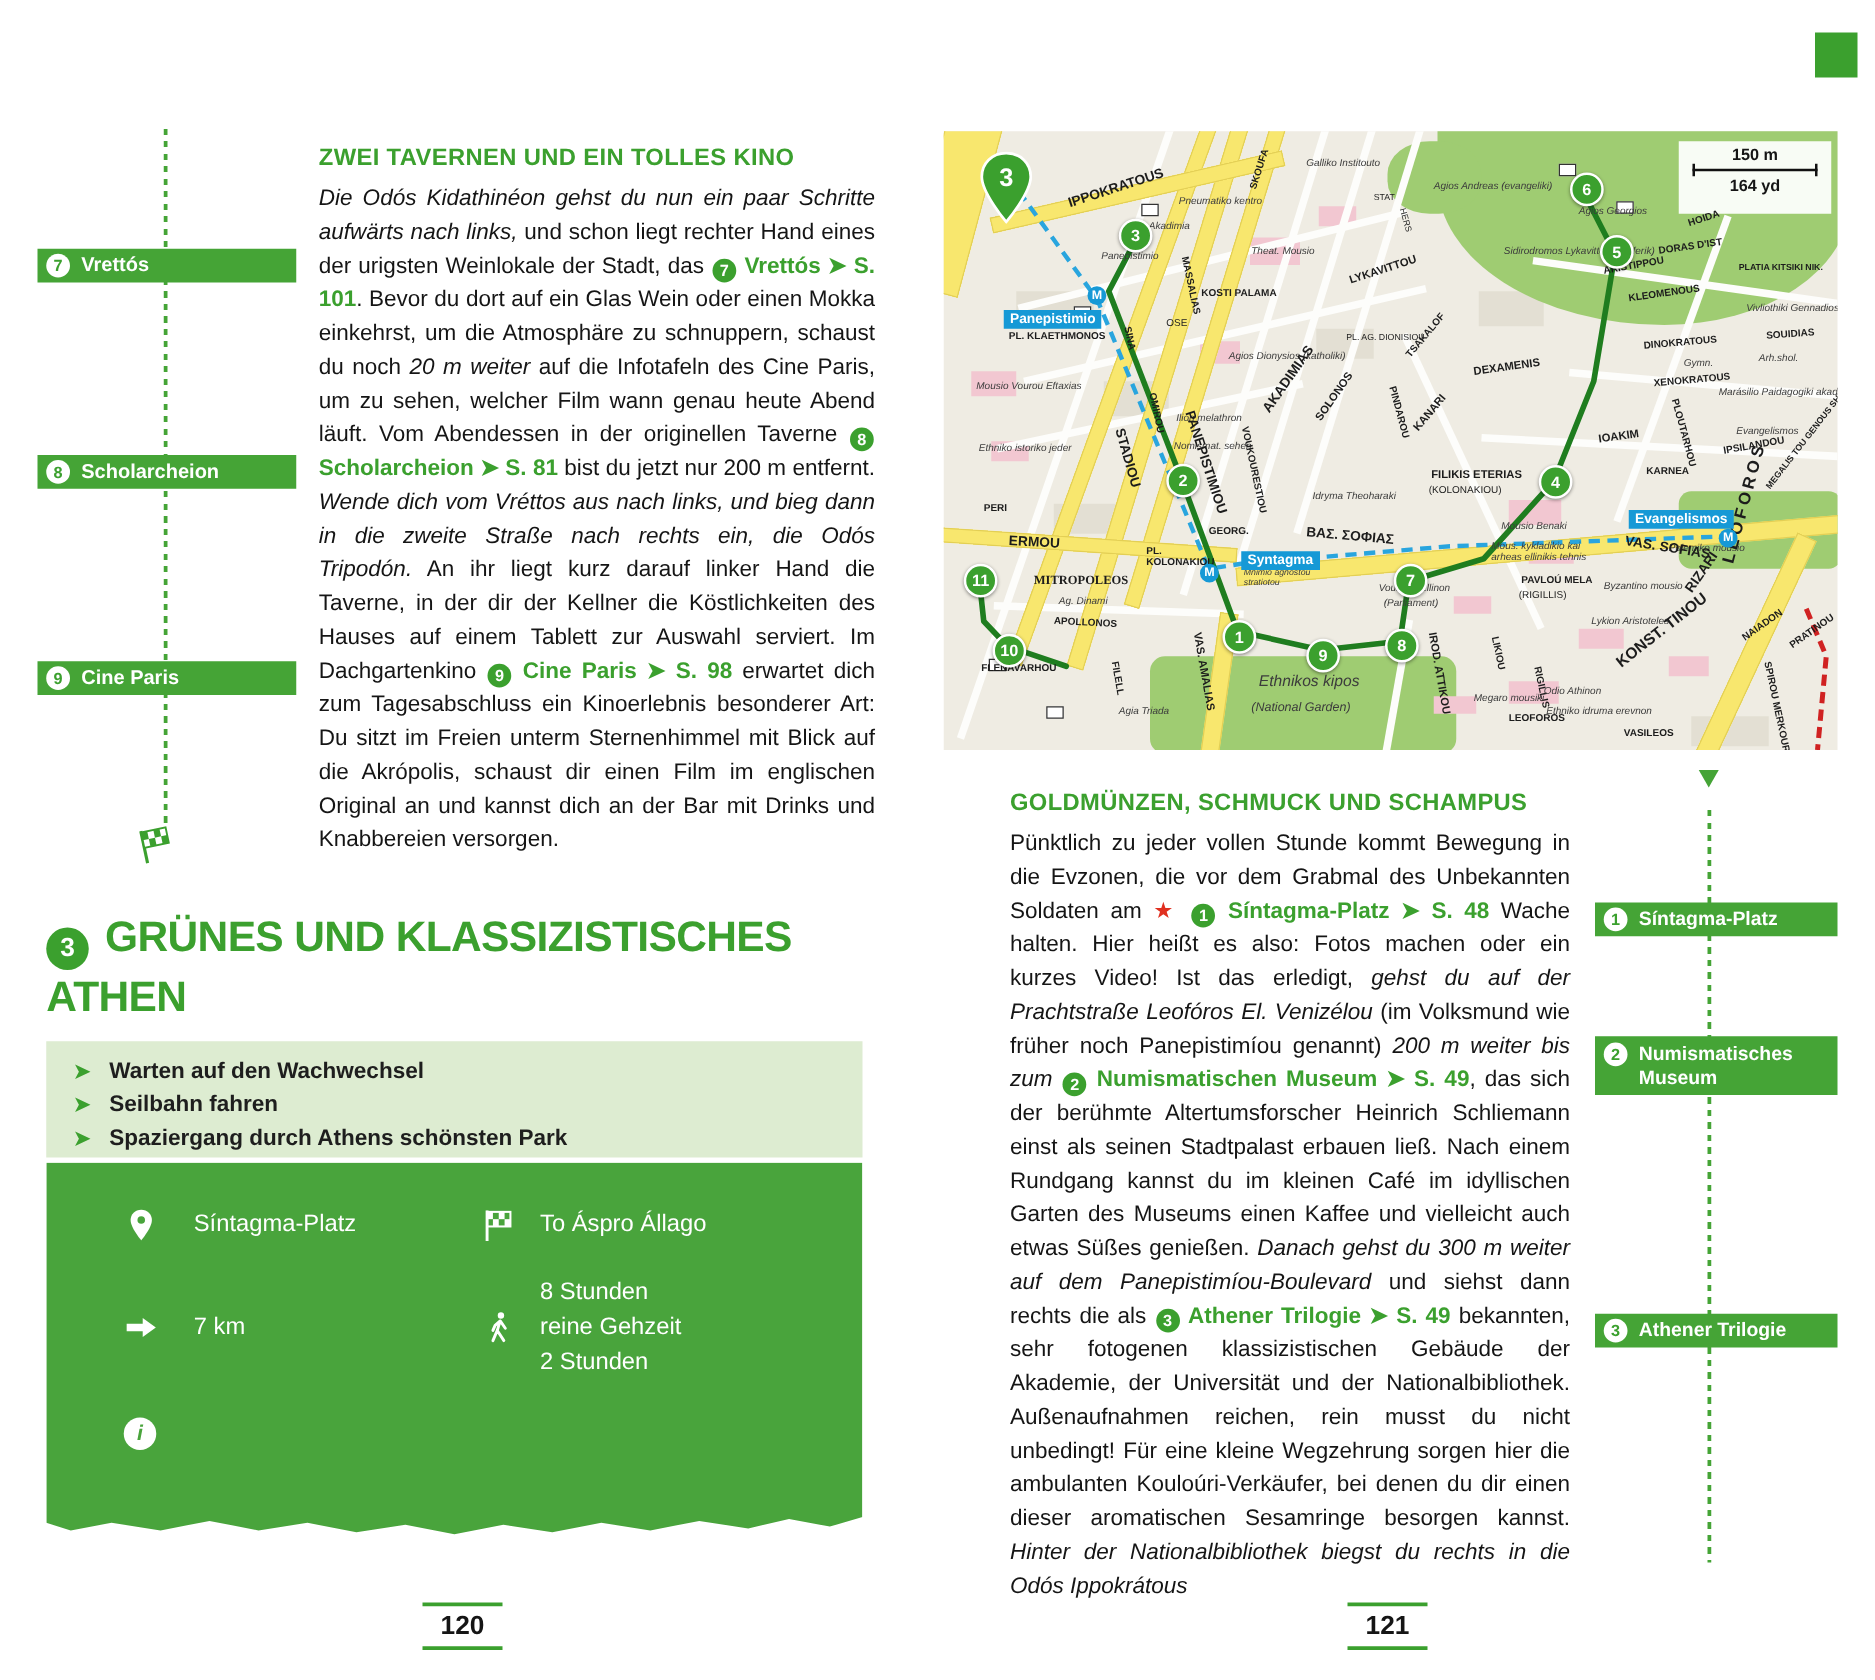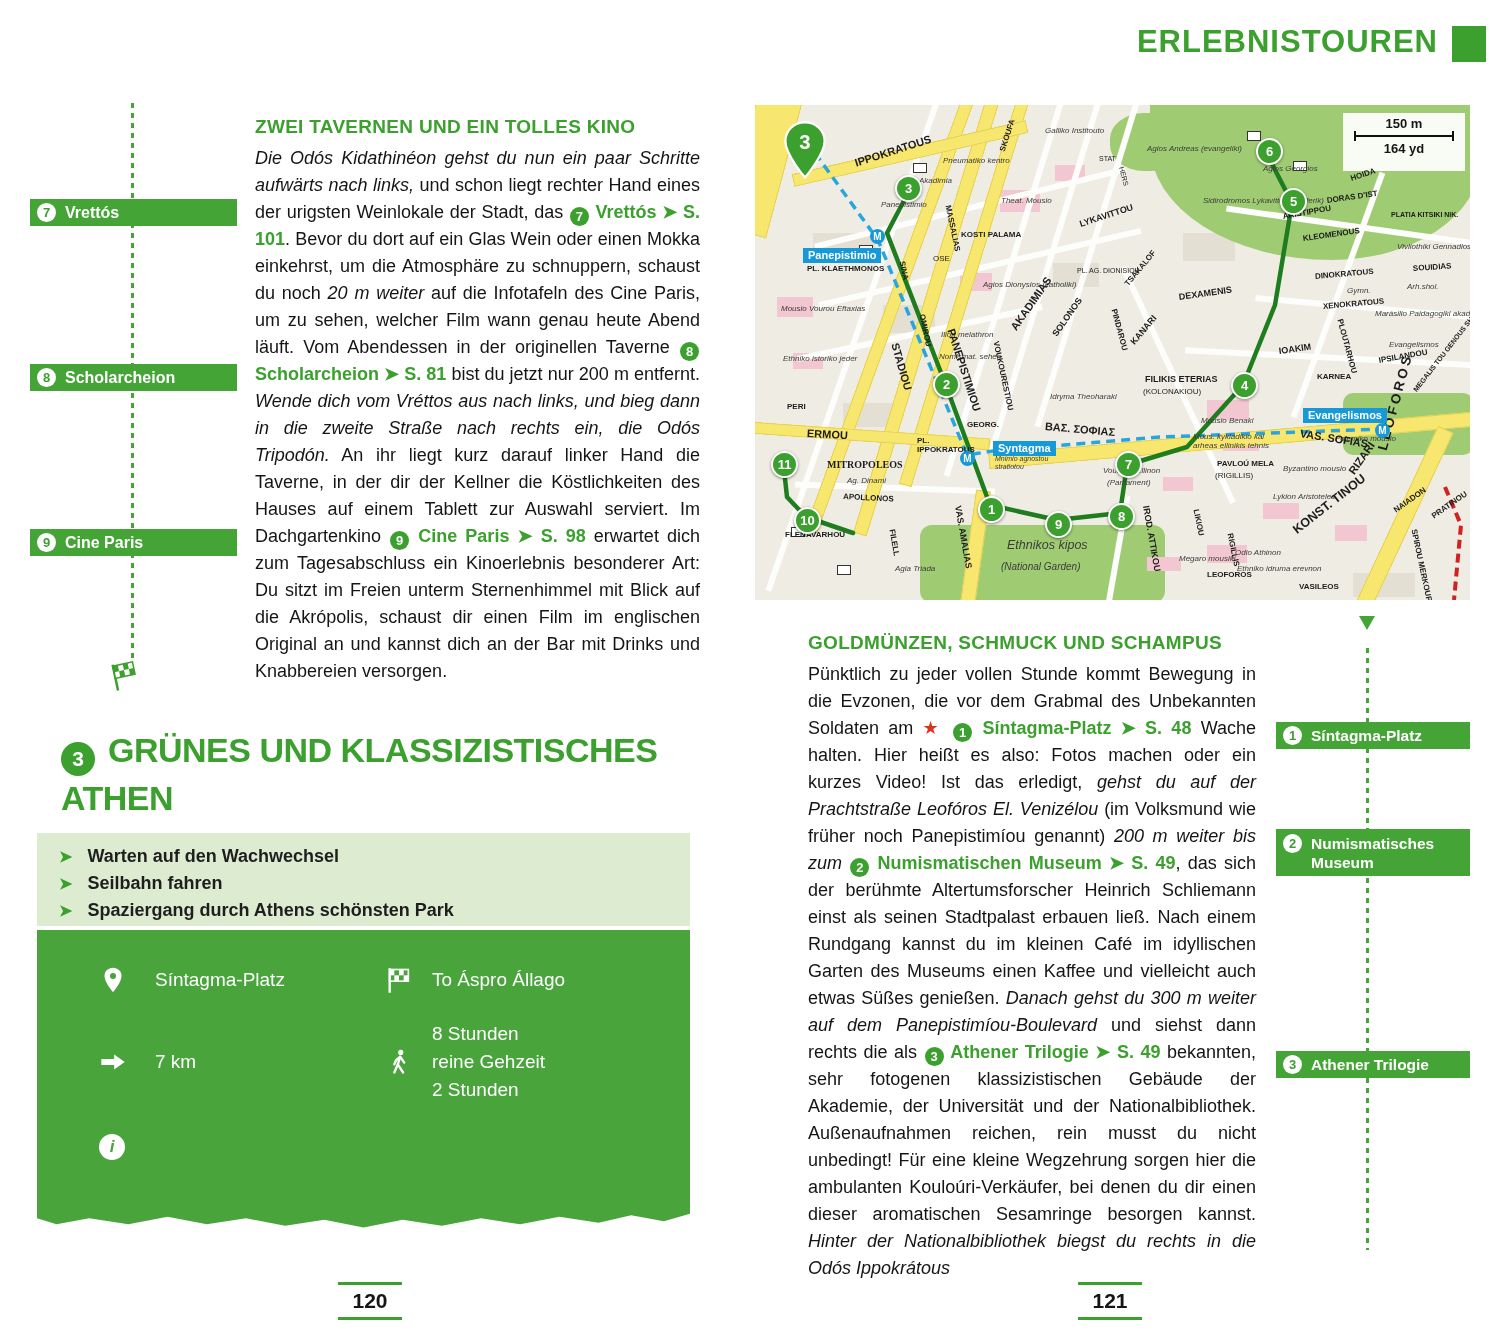--- a/index.html
+++ b/index.html
@@ -30,21 +30,21 @@
   .body-text{font-size:18px;line-height:27px;text-align:justify;}
   .seg-i{font-style:italic;}
   .seg-ref{color:#3ba02e;font-weight:bold;}
   .seg-star{color:#e03020;}
   .cnum{display:inline-flex;width:19px;height:19px;border-radius:50%;background:#3ba02e;color:#fff;
         font-size:13px;font-weight:bold;font-style:normal;align-items:center;justify-content:center;
         vertical-align:-3px;margin:0 1px;}
 
   
   .tour-head{position:absolute;left:37px;top:728px;width:660px;color:#3ba02e;font-weight:bold;
-             font-size:34px;line-height:44px;letter-spacing:-.5px;margin-left:24px;}
+             font-size:34px;line-height:44px;letter-spacing:-.5px;}
   .tour-num{display:inline-flex;width:34px;height:34px;border-radius:50%;background:#3ba02e;color:#fff;
             font-size:21px;align-items:center;justify-content:center;margin-right:13px;vertical-align:-4px;letter-spacing:0;}
 
   
   .hl-box{position:absolute;left:37px;top:833px;width:653px;height:93px;background:#ddecd1;box-sizing:border-box;padding:13px 0 0 22px;}
   .hl-row{display:flex;align-items:baseline;margin-bottom:6px;font-size:18px;font-weight:bold;color:#1e1e1e;}
   .hl-arrow{color:#3ba02e;margin-right:15px;font-size:16px;}
 
   
   .info-box{position:absolute;left:37px;top:930px;width:653px;height:305px;background:#49a43c;color:#fff;box-sizing:border-box;
@@ -96,21 +96,20 @@
              text-align:center;font-size:13px;font-weight:bold;padding-top:3px;box-sizing:border-box;}
   .scale-line{height:2px;background:#111;width:100px;margin:4px auto;position:relative;}
   .scale-line:before,.scale-line:after{content:"";position:absolute;top:-4px;width:2px;height:10px;background:#111;}
   .scale-line:before{left:0;} .scale-line:after{right:0;}
 </style>
 </head>
 <body>
 
 <div class="page">
 
-  <div class="hdr-title">ERLEBNISTOUREN</div>
   <div class="hdr-block"></div>
 
   <div class="vline vline-left"></div>
   <div class="mbar mbar-l" style="top:199px;">
     <span class="mcircle">7</span>
     <span class="mlabel-txt">Vrettós</span>
   </div>
   <div class="mbar mbar-l" style="top:364px;">
     <span class="mcircle">8</span>
     <span class="mlabel-txt">Scholarcheion</span>
@@ -364,21 +363,21 @@
         <span class="mlabel s8 b" style="left: 678px; top: 408px; transform: rotate(-35deg);">PRATINOU</span>
         <span class="mlabel s8 b" style="left: 640px; top: 402px; transform: rotate(-35deg);">NAIADON</span>
         <span class="mlabel s8 i" style="left: 424px; top: 450px;">Megaro mousiki</span>
         <span class="mlabel s8 b" style="left: 452px; top: 466px;">LEOFOROS</span>
         <span class="mlabel s8 b" style="left: 544px; top: 478px;">VASILEOS</span>
         <span class="mlabel s12 i" style="left: 252px; top: 434px;">Ethnikos kipos</span>
         <span class="mlabel s10 i" style="left: 246px; top: 456px;">(National Garden)</span>
         <span class="mlabel s8 i" style="left: 348px; top: 362px;">Vouli ton Ellinon</span>
         <span class="mlabel s8 i" style="left: 352px; top: 374px;">(Parliament)</span>
         <span class="mlabel s7 i w70" style="left: 240px; top: 350px;">Mnimio agnostou stratiotou</span>
-        <span class="mlabel s8 b w60" style="left: 162px; top: 332px;">PL. IPPOKRATOUS</span>
+        <span class="mlabel s8 b w60" style="left: 162px; top: 332px;">PL. KOLONAKIOU</span>
         <span class="mlabel s8 b" style="left: 212px; top: 316px;">GEORG.</span>
         <span class="mlabel s11 b" style="left: 52px; top: 322px; transform: rotate(3deg);">ERMOU</span>
         <span class="mlabel s10 b" style="left: 72px; top: 354px; font-family: Liberation Serif, serif;">MITROPOLEOS</span>
         <span class="mlabel s8 i" style="left: 92px; top: 372px;">Ag. Dinami</span>
         <span class="mlabel s8 b" style="left: 88px; top: 388px; transform: rotate(3deg);">APOLLONOS</span>
         <span class="mlabel s8 b" style="left: 30px; top: 426px;">FLENAVARHOU</span>
         <span class="mlabel s9 b" style="left: 202px; top: 396px; transform: rotate(80deg);">VAS. AMALIAS</span>
         <span class="mlabel s8 b" style="left: 136px; top: 420px; transform: rotate(80deg);">FILELL</span>
         <span class="mlabel s8 i" style="left: 140px; top: 460px;">Agia Triada</span>
         <span class="mlabel s9 b" style="left: 390px; top: 396px; transform: rotate(80deg);">IROD. ATTIKOU</span>

